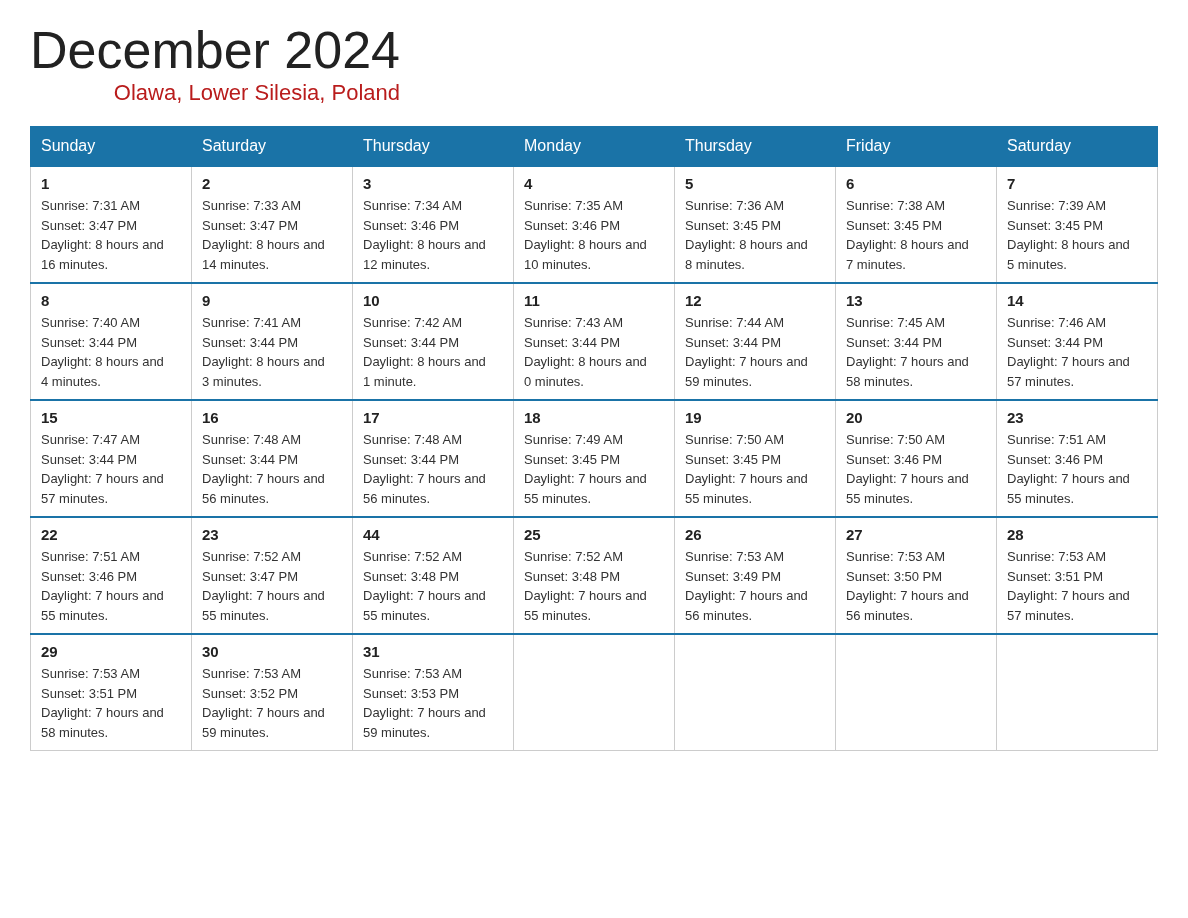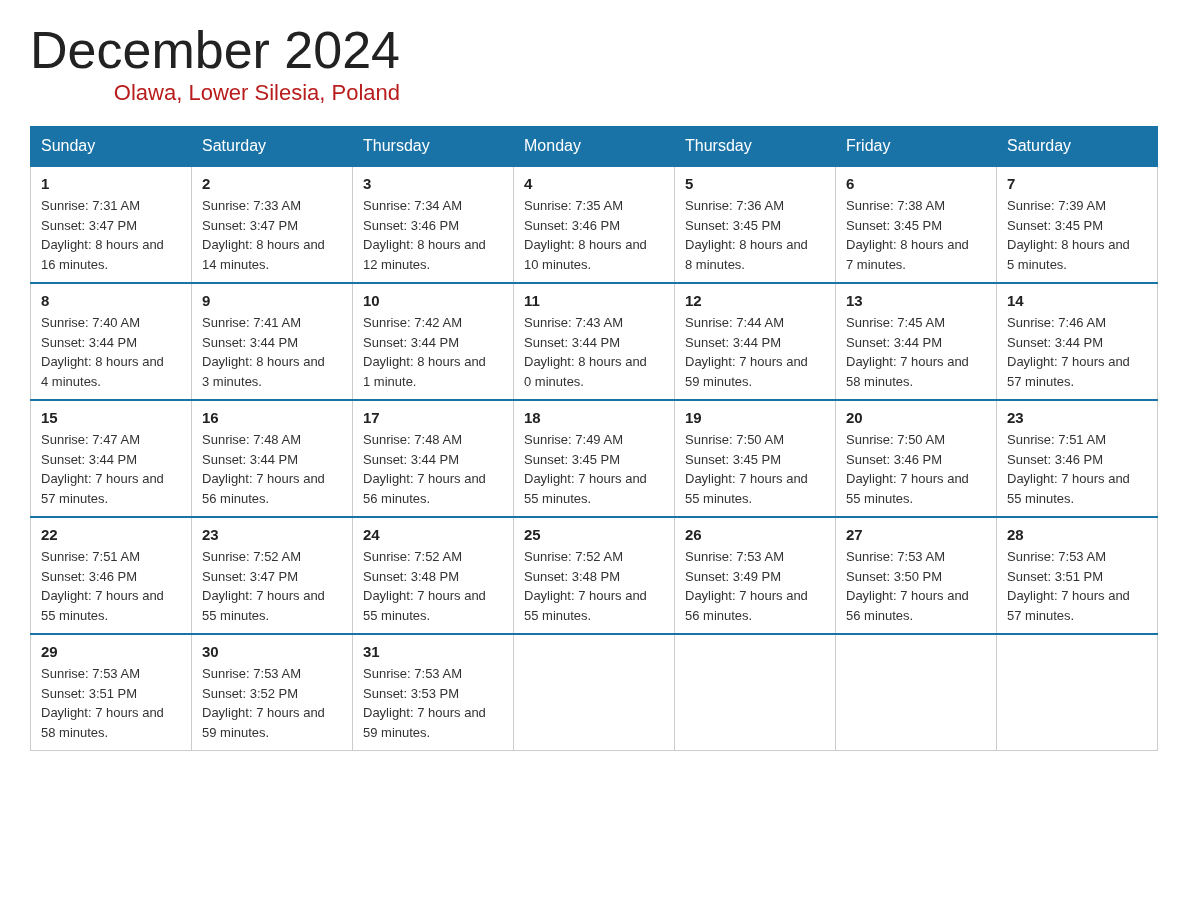--- a/index.html
+++ b/index.html
@@ -215,21 +215,21 @@
       <tr>
         <td>
           <span class="day-num">22</span>
           <div class="day-info">Sunrise: 7:51 AM<br>Sunset: 3:46 PM<br>Daylight: 7 hours and<br>55 minutes.</div>
         </td>
         <td>
           <span class="day-num">23</span>
           <div class="day-info">Sunrise: 7:52 AM<br>Sunset: 3:47 PM<br>Daylight: 7 hours and<br>55 minutes.</div>
         </td>
         <td>
-          <span class="day-num">24</span>
+          <span class="day-num">44</span>
           <div class="day-info">Sunrise: 7:52 AM<br>Sunset: 3:48 PM<br>Daylight: 7 hours and<br>55 minutes.</div>
         </td>
         <td>
           <span class="day-num">25</span>
           <div class="day-info">Sunrise: 7:52 AM<br>Sunset: 3:48 PM<br>Daylight: 7 hours and<br>55 minutes.</div>
         </td>
         <td>
           <span class="day-num">26</span>
           <div class="day-info">Sunrise: 7:53 AM<br>Sunset: 3:49 PM<br>Daylight: 7 hours and<br>56 minutes.</div>
         </td>

